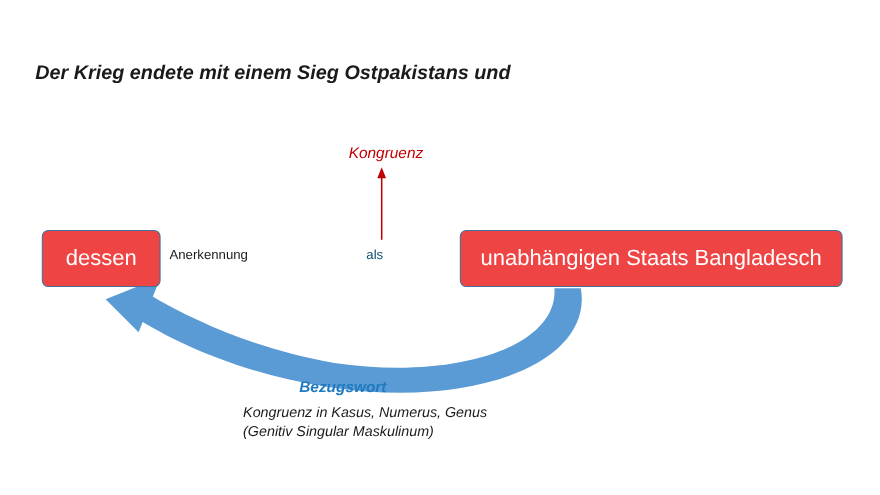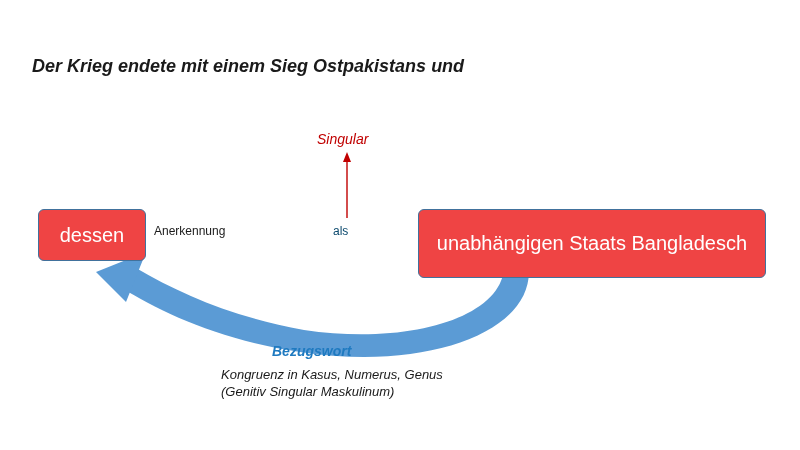--- a/index.html
+++ b/index.html
@@ -44,21 +44,21 @@
   #box-dessen {
     left: 38px;
     top: 209px;
     width: 108px;
     height: 52px;
   }
   #box-staat {
     left: 418px;
     top: 209px;
     width: 348px;
-    height: 69px;
+    height: 52px;
   }
   .plain-text {
     position: absolute;
     font-size: 12px;
     color: #1a1a1a;
     white-space: nowrap;
   }
   #word-anerkennung {
     left: 154px;
     top: 224px;
@@ -111,21 +111,21 @@
     pointer-events: none;
   }
 </style>
 </head>
 <body>
 
 <div id="stage">
 
   <div class="headline">Der Krieg endete mit einem Sieg Ostpakistans und</div>
 
-  <div class="label-red" id="label-adjunktor">Singular</div>
+  <div class="label-red" id="label-adjunktor">Kongruenz</div>
 
   <svg class="overlay" viewBox="0 0 800 450">
 
     <g>
       <line x1="347" y1="218" x2="347" y2="158" stroke="#c00000" stroke-width="1.4"></line>
       <polygon points="347,152 343,162 351,162" fill="#c00000"></polygon>
     </g>
 
     <g>
       <path d="M 528 262

